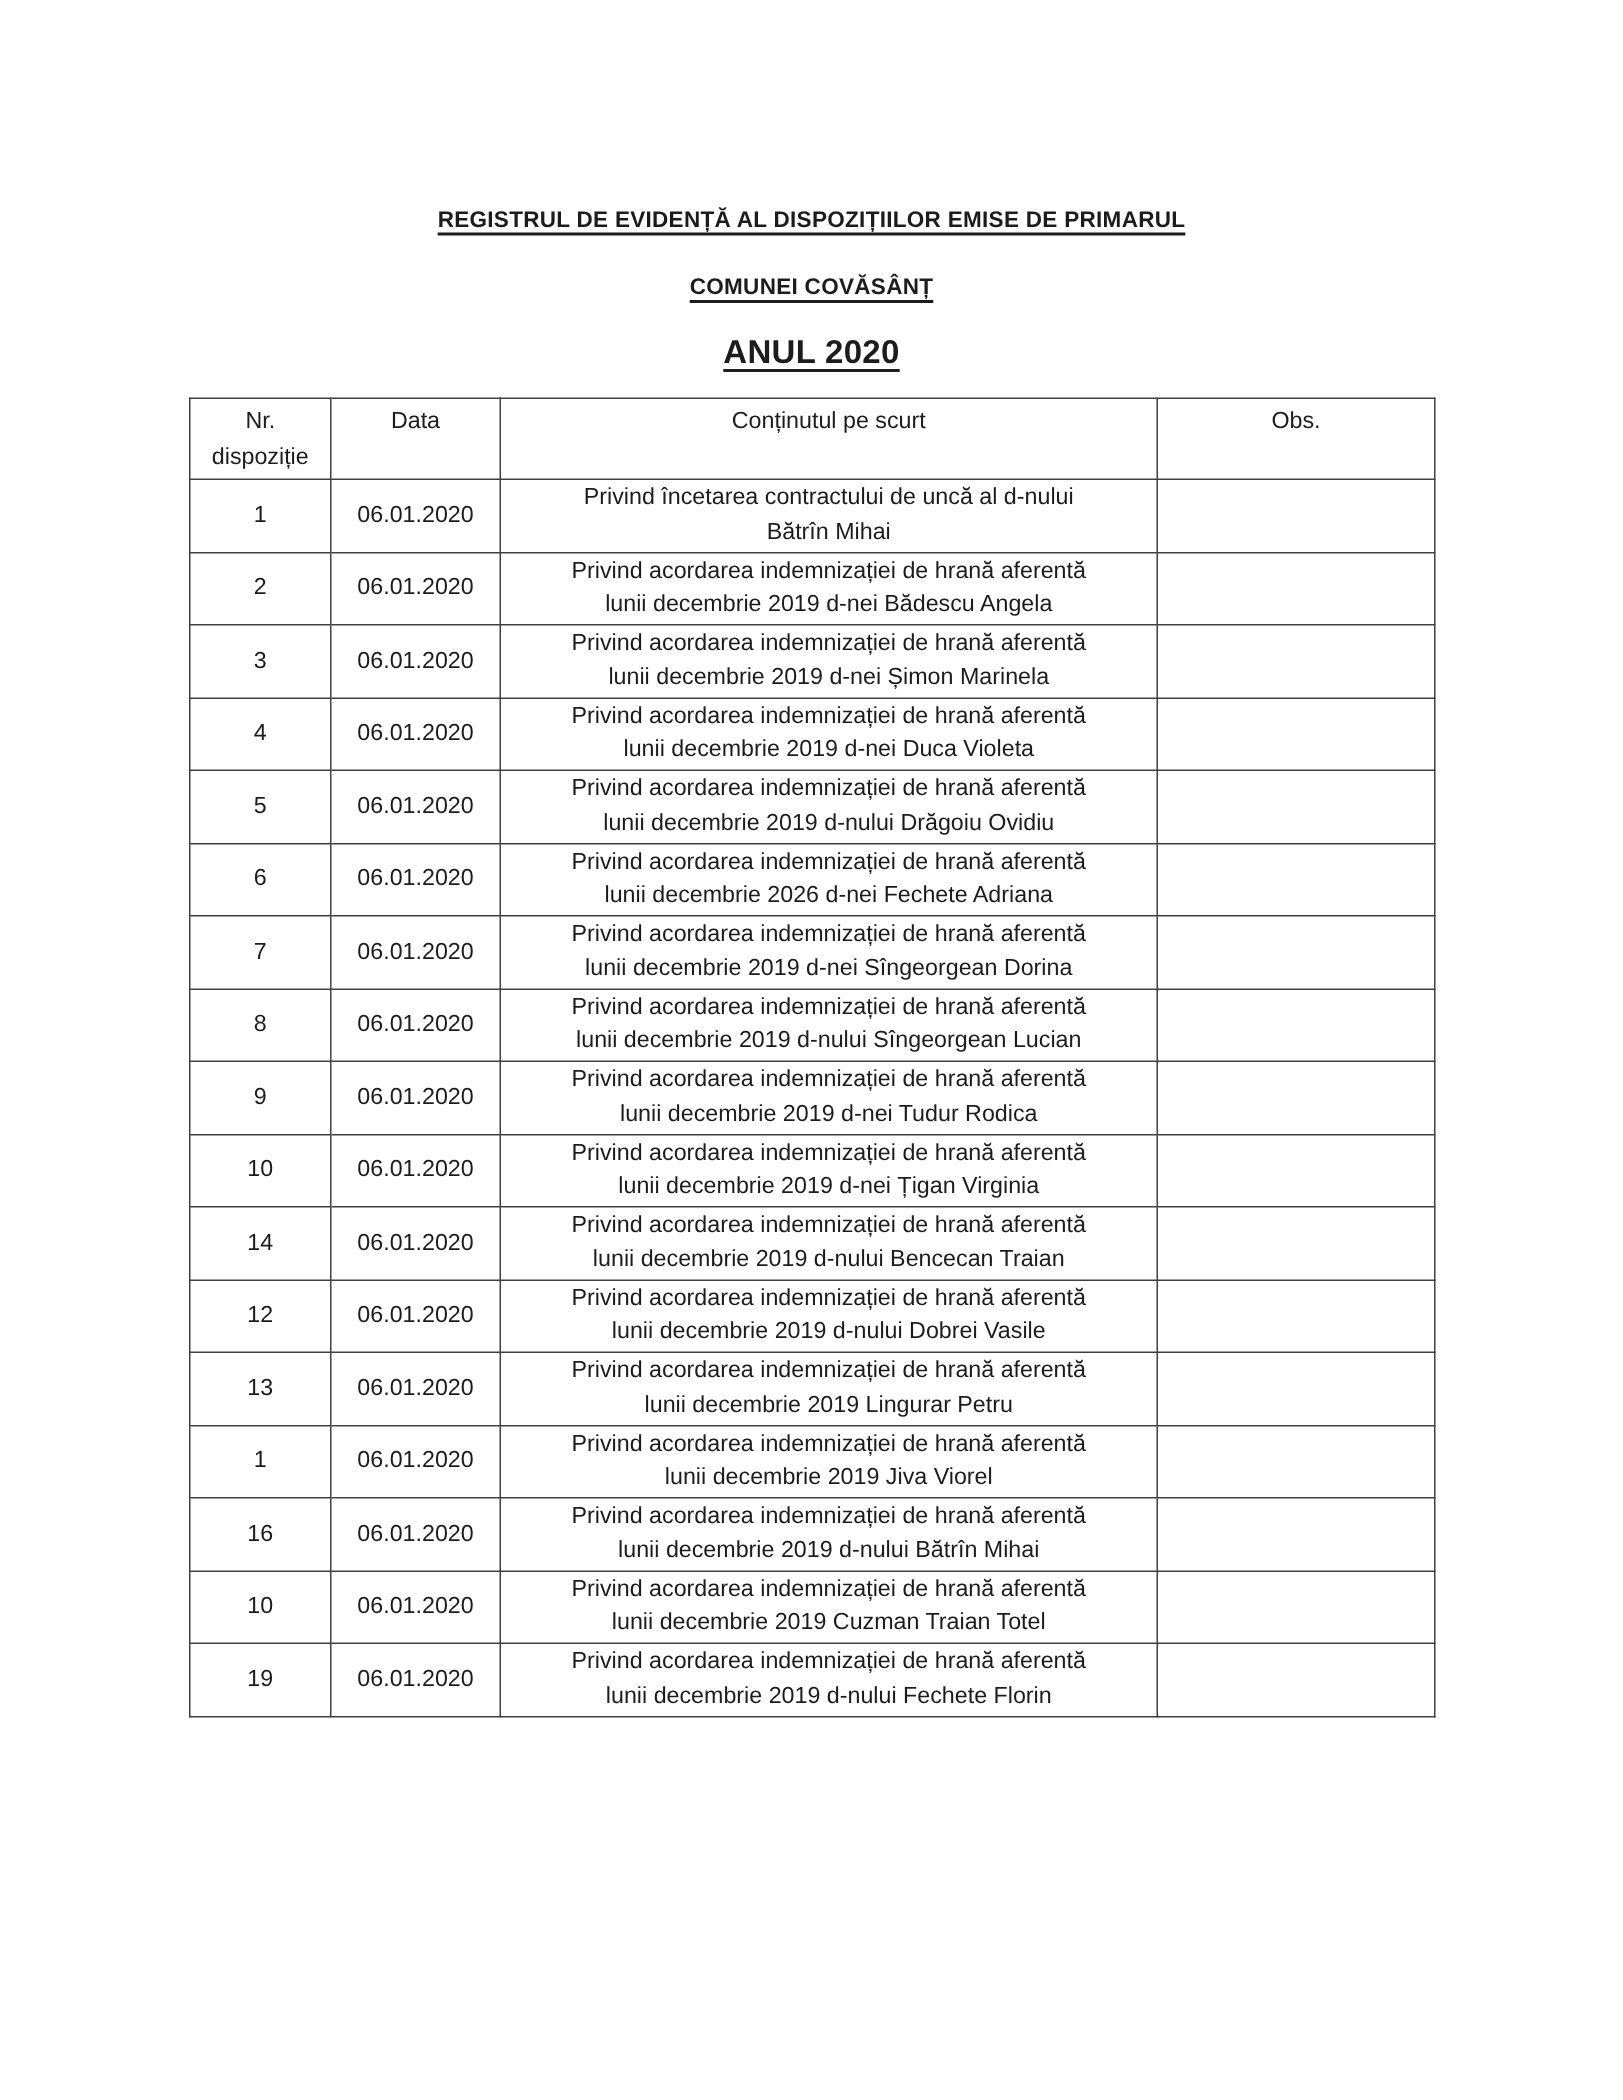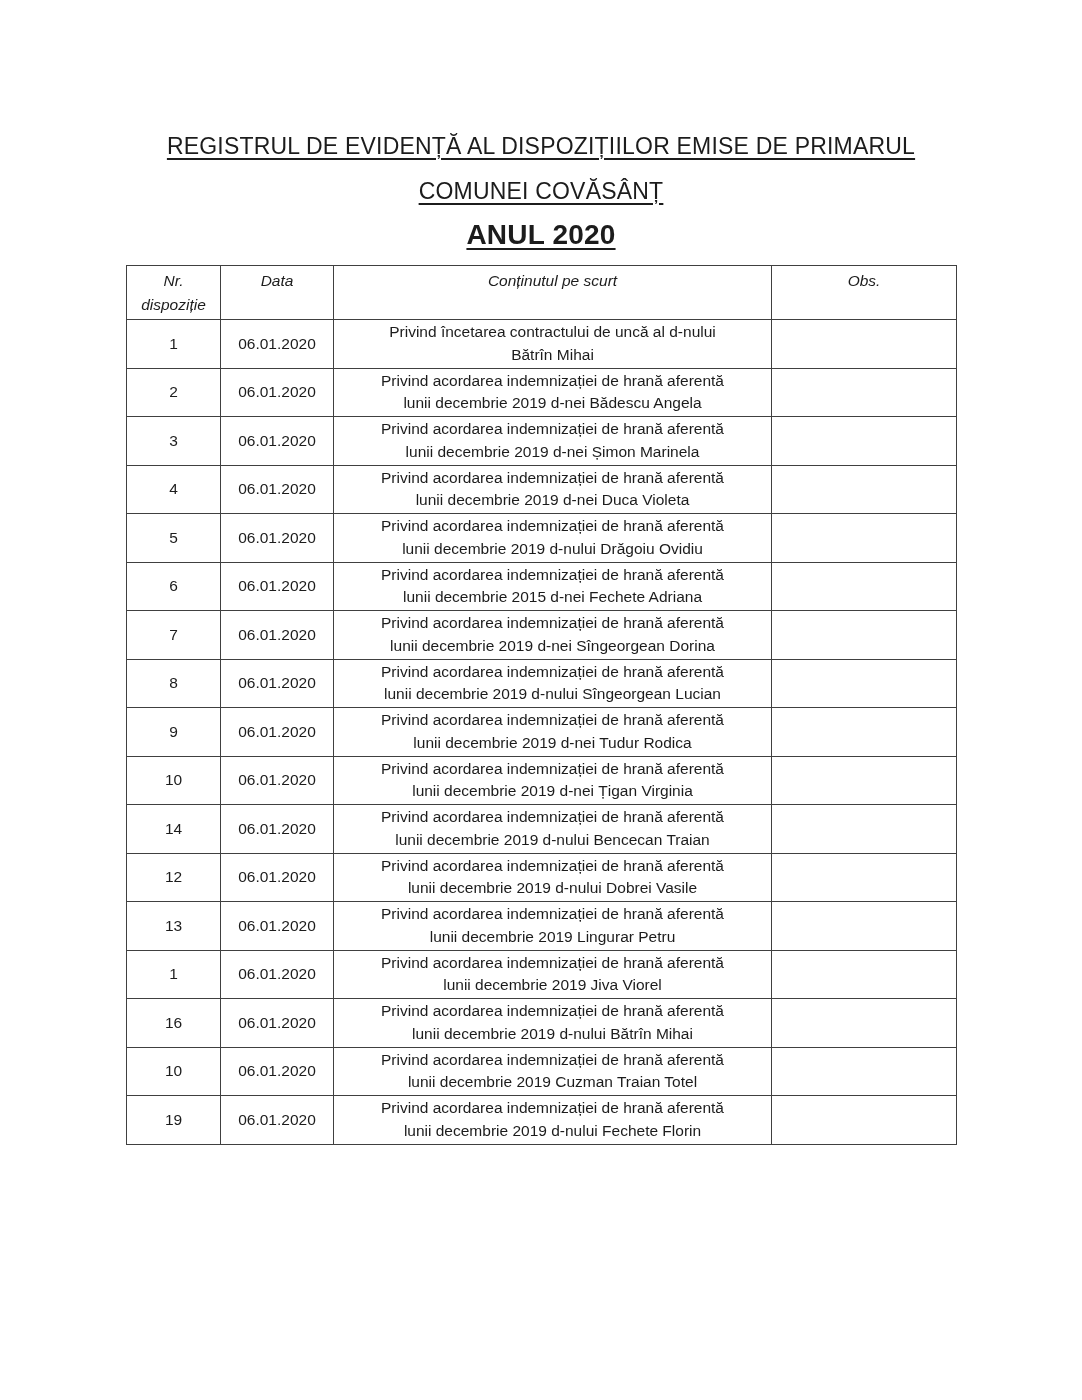--- a/index.html
+++ b/index.html
@@ -16,37 +16,37 @@
     overflow: hidden;
   }
   .title-block {
     position: absolute;
     top: 124px;
     left: 0;
     width: 1082px;
     text-align: center;
   }
   .title-line {
-    font-size: 23px;
-    font-weight: normal;
+    font-size: 15px;
+    font-weight: bold;
     line-height: 45px;
     letter-spacing: 0.2px;
   }
   .title-line span, .subtitle span {
     text-decoration: underline;
     text-underline-offset: 4px;
     text-decoration-thickness: 2px;
   }
   .subtitle {
     position: absolute;
     top: 212px;
     left: 0;
     width: 1082px;
     text-align: center;
-    font-size: 28px;
+    font-size: 22px;
     font-weight: bold;
     line-height: 45px;
     letter-spacing: 0.2px;
   }
   table.registry {
     position: absolute;
     left: 126px;
     top: 265px;
     width: 830px;
     border-collapse: collapse;
@@ -58,21 +58,20 @@
     font-size: 15.5px;
     font-weight: normal;
     padding: 0 4px;
     overflow: hidden;
   }
   .registry thead th {
     height: 50px;
     vertical-align: top;
     line-height: 24px;
     padding-top: 3px;
-    font-style: italic;
   }
   .registry tbody tr {
     height: 48.5px;
   }
   .registry tbody td {
     vertical-align: middle;
     line-height: 22.5px;
   }
   .col-nr  { width: 94px;  }
   .col-dt  { width: 113px; }
@@ -153,21 +152,21 @@
           <div>lunii decembrie 2019 d-nului Drăgoiu Ovidiu</div>
         </td>
     <td class="c-obs"></td>
   </tr>
 
   <tr>
     <td class="c-nr">6</td>
     <td class="c-data">06.01.2020</td>
     <td class="c-continut">
           <div>Privind acordarea indemnizației de hrană aferentă</div>
-          <div>lunii decembrie 2015 d-nei Fechete Adriana</div>
+          <div>lunii decembrie 2026 d-nei Fechete Adriana</div>
         </td>
     <td class="c-obs"></td>
   </tr>
 
   <tr>
     <td class="c-nr">7</td>
     <td class="c-data">06.01.2020</td>
     <td class="c-continut">
           <div>Privind acordarea indemnizației de hrană aferentă</div>
           <div>lunii decembrie 2019 d-nei Sîngeorgean Dorina</div>

